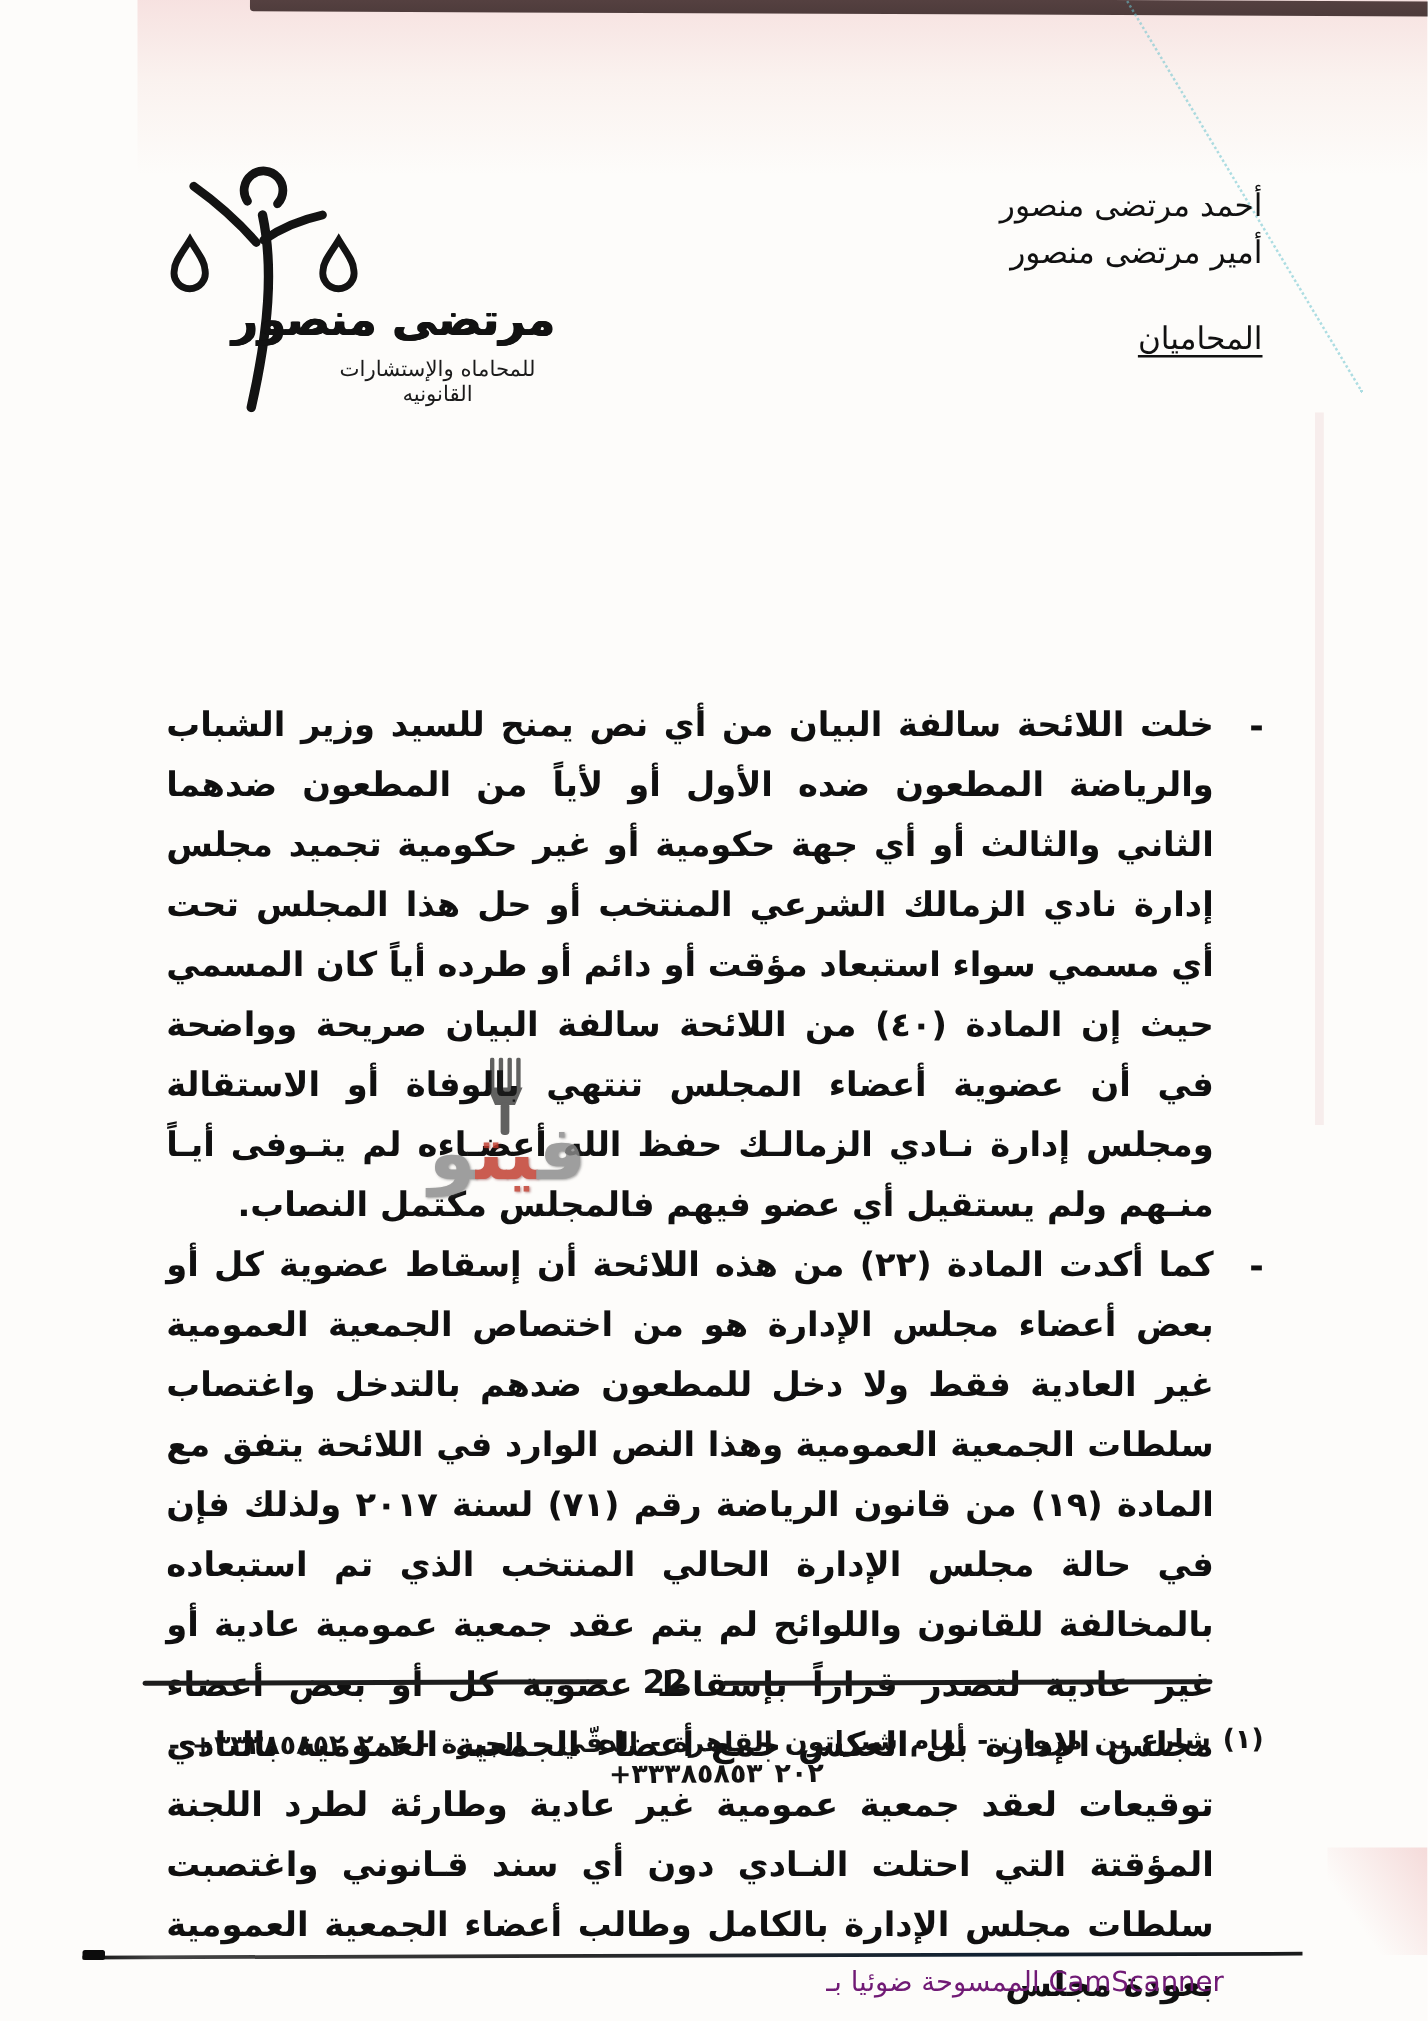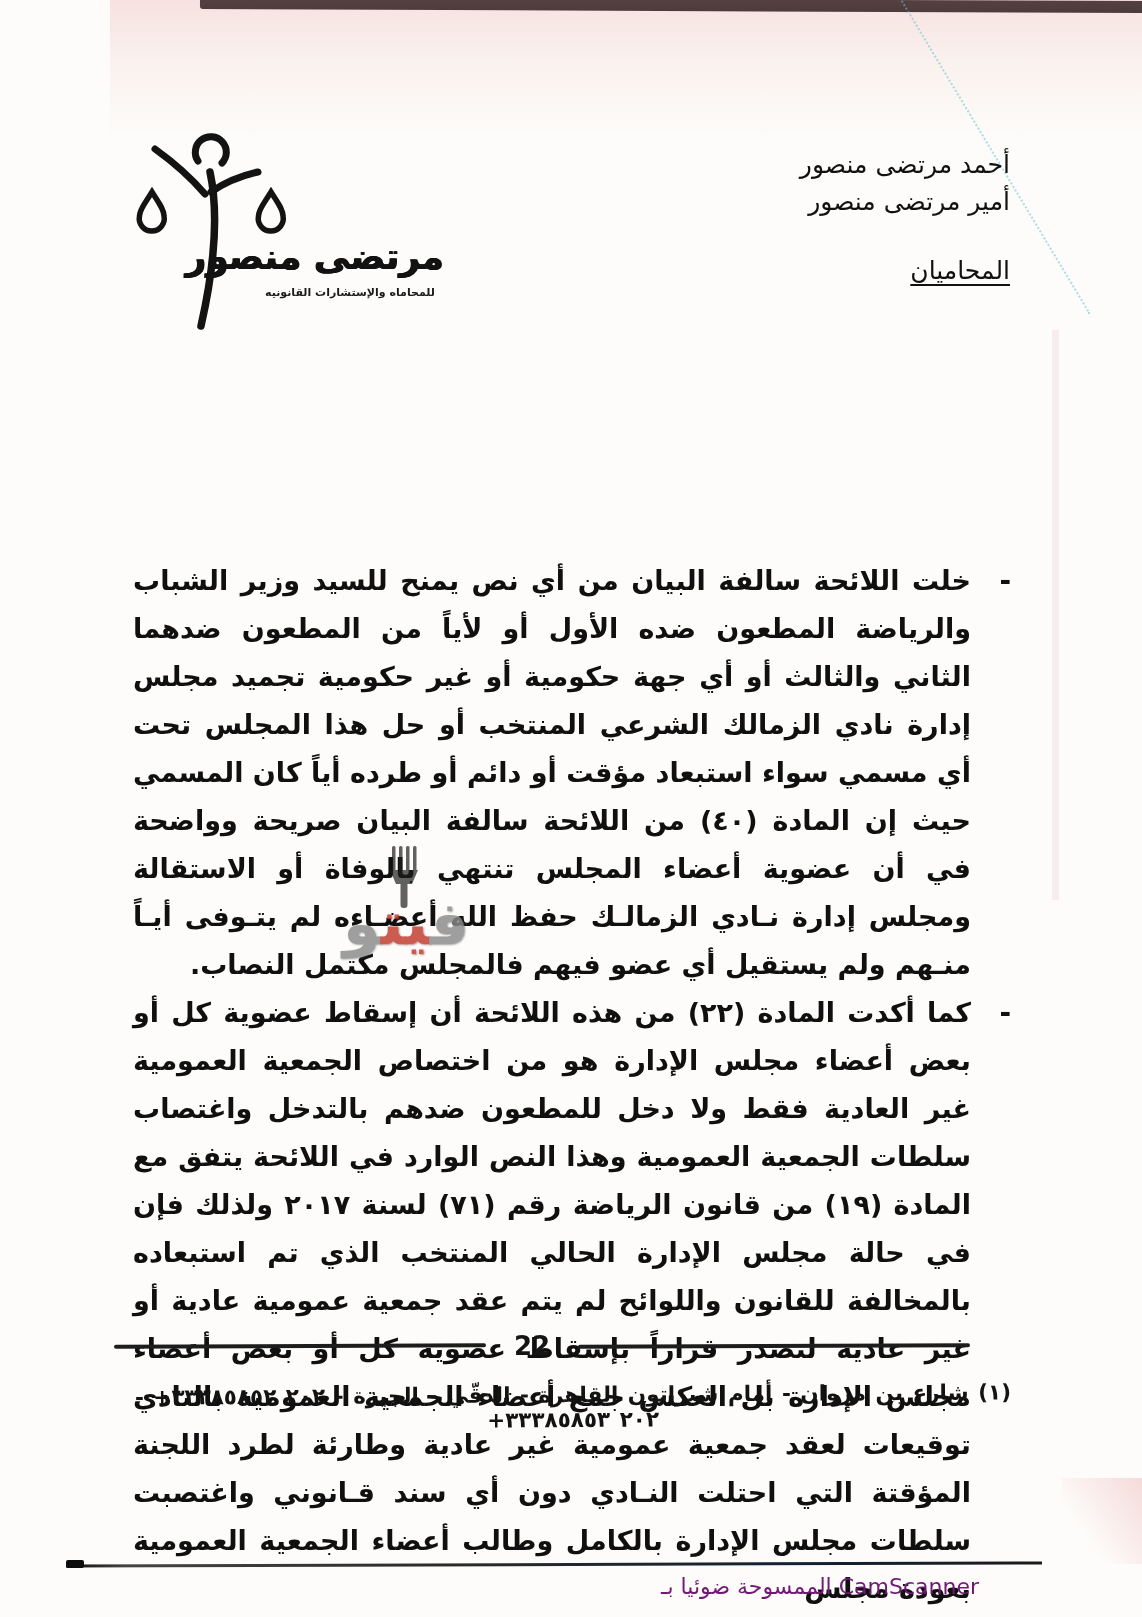--- a/index.html
+++ b/index.html
@@ -50,21 +50,21 @@
   .logo{position:absolute;left:108px;top:112px;width:366px;height:218px;}
   .logo svg{position:absolute;left:0;top:0;}
   .logo-brand{
     position:absolute;left:100px;top:124px;width:236px;
     font-size:36px;font-weight:800;letter-spacing:-2px;
     direction:rtl;text-align:left;white-space:nowrap;color:#121212;
     text-shadow:0.6px 0 0 #121212, -0.6px 0 0 #121212;
   }
   .logo-tagline{
     position:absolute;left:152px;top:174px;width:180px;
-    font-size:11px;font-weight:700;direction:rtl;text-align:center;color:#1b1b1b;
+    font-size:17px;font-weight:400;direction:rtl;text-align:center;color:#1b1b1b;
   }
   .attorneys{
     position:absolute;right:132px;top:146px;width:226px;
     direction:rtl;text-align:right;font-weight:400;font-size:25px;line-height:37px;color:#111;
   }
   .attorneys .title-line{
     text-align:right;text-decoration:underline;text-decoration-thickness:2px;text-underline-offset:5px;margin-top:32px;
   }
 
   

